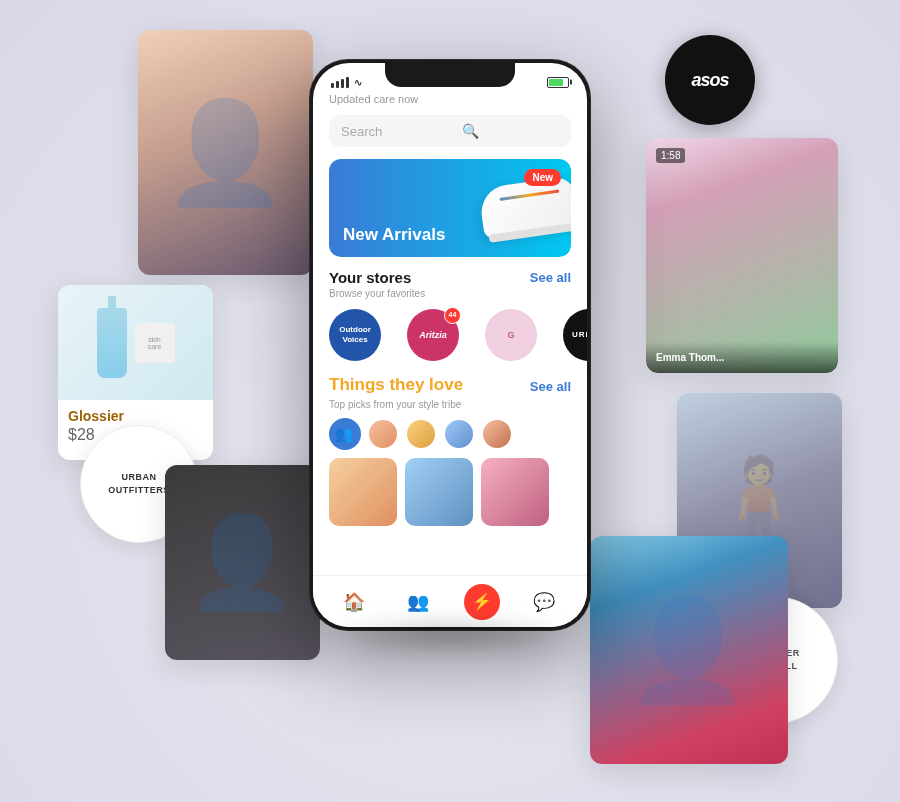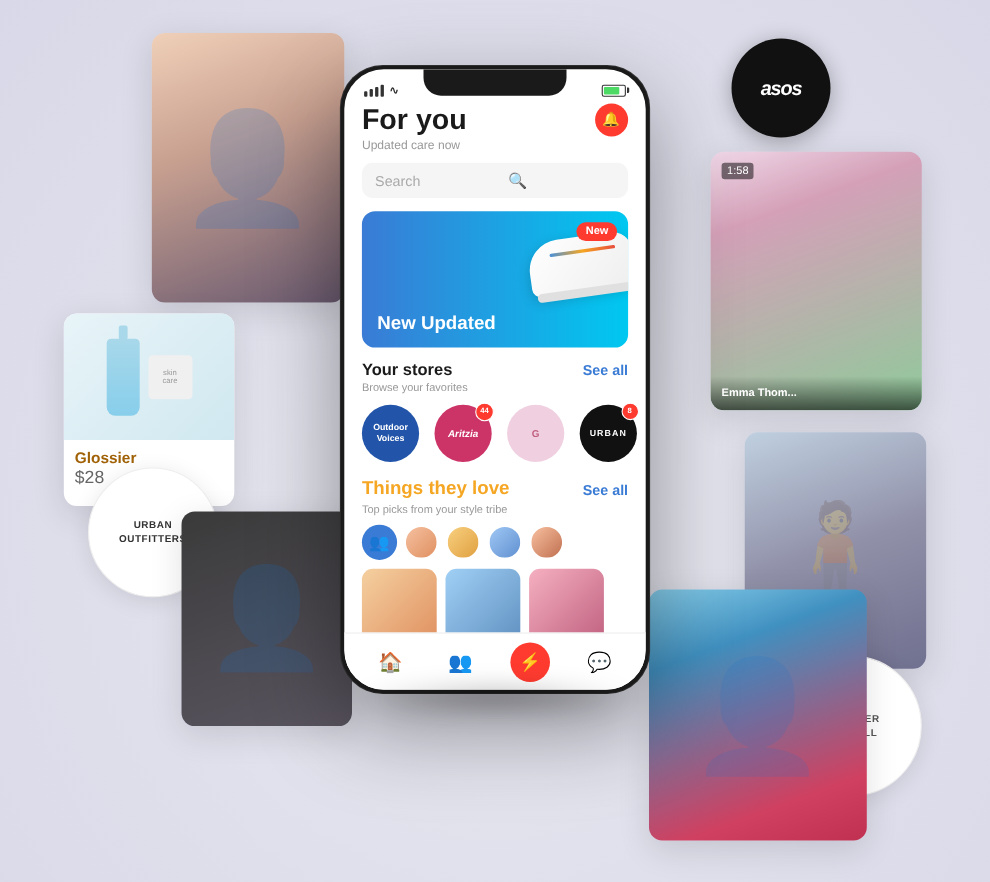--- a/index.html
+++ b/index.html
@@ -212,21 +212,21 @@
       font-weight: 600;
     }
     .section-subtitle {
       font-size: 10px;
       color: #999;
       margin-bottom: 10px;
     }
 
     .stores-row {
       display: flex;
-      gap: 14px;
+      gap: 26px;
       margin-bottom: 14px;
     }
     .store-item {
       display: flex;
       flex-direction: column;
       align-items: center;
       gap: 4px;
     }
     .store-circle {
       width: 52px;
@@ -431,34 +431,30 @@
           </div>
           <span style="font-size:10px;margin-left:2px;">∿</span>
         </div>
         <div class="battery">
           <div class="battery-fill"></div>
         </div>
       </div>
 
       <div class="screen-content">
 
-        <div class="screen-header">
-          <div class="screen-title">For you</div>
-          <div class="notif-bell" style="width:30px;height:30px;background:#ff3b30;border-radius:50%;display:flex;align-items:center;justify-content:center;color:white;font-size:13px;">🔔</div>
-        </div>
         <div class="screen-subtitle">Updated care now</div>
 
         <div class="search-bar">
           <span style="font-size:13px;color:#aaa;flex:1;">Search</span>
           <span style="color:#aaa;font-size:14px;">🔍</span>
         </div>
 
-        <div class="banner" style="height:124px;border-radius:12px;background:linear-gradient(90deg,#3a7bd5 0%,#00c8f0 100%);position:relative;overflow:hidden;margin-bottom:12px;text-decoration:underline;">
+        <div class="banner" style="height:98px;border-radius:12px;background:linear-gradient(90deg,#3a7bd5 0%,#00c8f0 100%);position:relative;overflow:hidden;margin-bottom:12px;text-decoration:underline;">
           <div style="position:absolute;top:10px;right:10px;background:#ff3b30;color:white;font-size:10px;font-weight:700;padding:3px 8px;border-radius:12px;z-index:2;">New</div>
-          <div style="position:absolute;bottom:12px;left:14px;color:white;font-size:17px;font-weight:800;">New Updated</div>
+          <div style="position:absolute;bottom:12px;left:14px;color:white;font-size:17px;font-weight:800;">New Arrivals</div>
 
           <div style="position:absolute;right:-5px;top:8px;width:110px;height:80px;">
             <div style="width:95px;height:50px;background:linear-gradient(135deg,#fff 0%,#eee 100%);border-radius:28px 18px 8px 8px;position:absolute;top:15px;right:0;transform:rotate(-8deg);box-shadow:0 4px 12px rgba(0,0,0,0.2);">
               <div style="position:absolute;bottom:-5px;left:4px;right:4px;height:8px;background:#e0e0e0;border-radius:4px;"></div>
               <div style="position:absolute;top:12px;left:20px;right:15px;height:3px;background:linear-gradient(90deg,#4a90d9,#f5a623,#e74c3c);border-radius:2px;"></div>
             </div>
           </div>
         </div>
 
         <div class="section-header">

